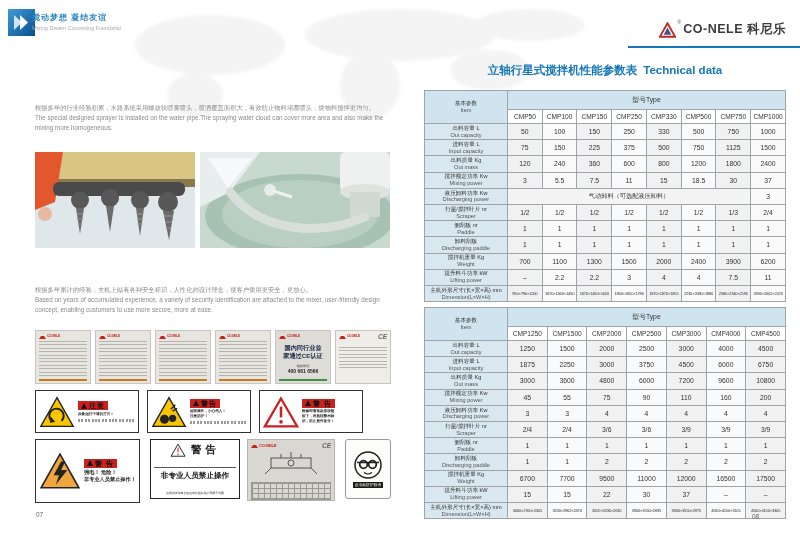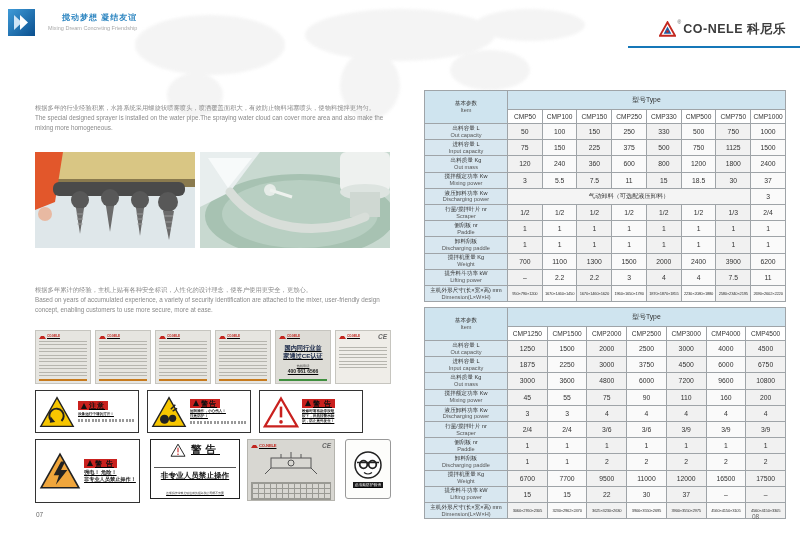--- a/index.html
+++ b/index.html
@@ -2,39 +2,39 @@
 <html><head>
 <meta charset="utf-8">
 <style>
   html,body{margin:0;padding:0;}
   body{width:800px;height:542px;background:#fff;font-family:"Liberation Sans",sans-serif;overflow:hidden;}
   #canvas{position:relative;width:800px;height:542px;background:#fff;overflow:hidden;}
 
   
   .worldmap{position:absolute;left:100px;top:0;width:560px;height:150px;filter:blur(1.5px);opacity:.6;z-index:0;}
   .logo-mark{position:absolute;left:8px;top:9px;width:27px;height:27px;z-index:2;}
-  .slogan{position:absolute;left:48px;top:12px;z-index:2;text-align:right;}
+  .slogan{position:absolute;left:32px;top:12px;z-index:2;}
   .slogan-cn{font-size:8px;font-weight:bold;color:#2e86c1;letter-spacing:1px;}
   .slogan-en{font-size:5.5px;color:#a9a9a9;margin-top:2px;}
-  .brand{position:absolute;right:14px;top:21px;display:flex;align-items:flex-start;gap:2px;z-index:2;}
+  .brand{position:absolute;right:14px;top:21px;display:flex;align-items:center;gap:2px;z-index:2;}
   .brand-reg{font-size:5px;color:#555;align-self:flex-start;margin-top:-2px;}
   .brand-name{font-size:12.5px;font-weight:bold;color:#3c3c3c;letter-spacing:.5px;}
   .brand-underline{position:absolute;left:628px;top:46px;width:172px;height:2px;background:#1577b8;z-index:2;}
 
   
   .sec-title{position:absolute;left:35px;width:360px;font-size:12.5px;font-weight:bold;color:#1577b8;z-index:2;}
   .sec-body{position:absolute;left:35px;width:356px;font-size:6.3px;color:#8a8a8a;line-height:1.55;z-index:2;}
   .photos{position:absolute;left:35px;top:152px;display:flex;gap:5px;z-index:2;}
   .photo{height:96px;overflow:hidden;background:#ddd;}
   .photo svg{display:block;width:100%;height:100%;}
   .p1{width:160px;} .p2{width:190px;}
   .page-no{position:absolute;font-size:6.5px;color:#666;z-index:2;}
 
   
-  .lrow{position:absolute;display:flex;z-index:2;text-decoration:underline;}
+  .lrow{position:absolute;display:flex;z-index:2;}
   .row1{left:35px;top:330px;gap:4px;}
   .row2{left:35px;top:390px;gap:8px;}
   .row3{left:35px;top:439px;gap:0;}
   .nameplate{width:56px;height:54px;background:#e6e5e0;border:1px solid #c6c5bf;box-sizing:border-box;padding:2px 3px;position:relative;}
   .np-head{display:flex;align-items:center;gap:1px;}
   .np-brand{font-size:3.2px;font-weight:bold;color:#c2271f;letter-spacing:-.2px;}
   .np-tri{width:3px;height:3px;border-left:2px solid transparent;border-right:2px solid transparent;border-bottom:3px solid #c2271f;}
   .fake-lines{margin-top:2px;height:36px;background:repeating-linear-gradient(#b6b5ae 0px,#b6b5ae 1px,transparent 1px,transparent 3.4px);}
   .fake-lines.short{height:24px;}
   .np-foot{position:absolute;left:3px;right:3px;bottom:2px;height:2.5px;background:#c77b1e;}
@@ -364,20 +364,23 @@
         <circle cx="19.5" cy="14.5" r="3.8" fill="none" stroke="#222" stroke-width="1.8"></circle>
         <path d="M14.3 14.5 h1.4" stroke="#222" stroke-width="1.5"></path>
         <path d="M11 22.5 q4 3 8 0" stroke="#222" stroke-width="1.2" fill="none"></path>
       </svg>
       <div class="gg-text">必须戴防护眼镜</div>
     </div>
   </div>
 
   <div class="page-no" style="left:36px;top:511px;">07</div>
 
+  <div class="rp-title">
+    <span>立轴行星式搅拌机性能参数表</span><span class="ten">Technical data</span>
+  </div>
 
   <div class="spec-table t1">
       <table class="ptable">
         <colgroup>
           <col class="col-label">
           <col>
           <col>
           <col>
           <col>
           <col>

